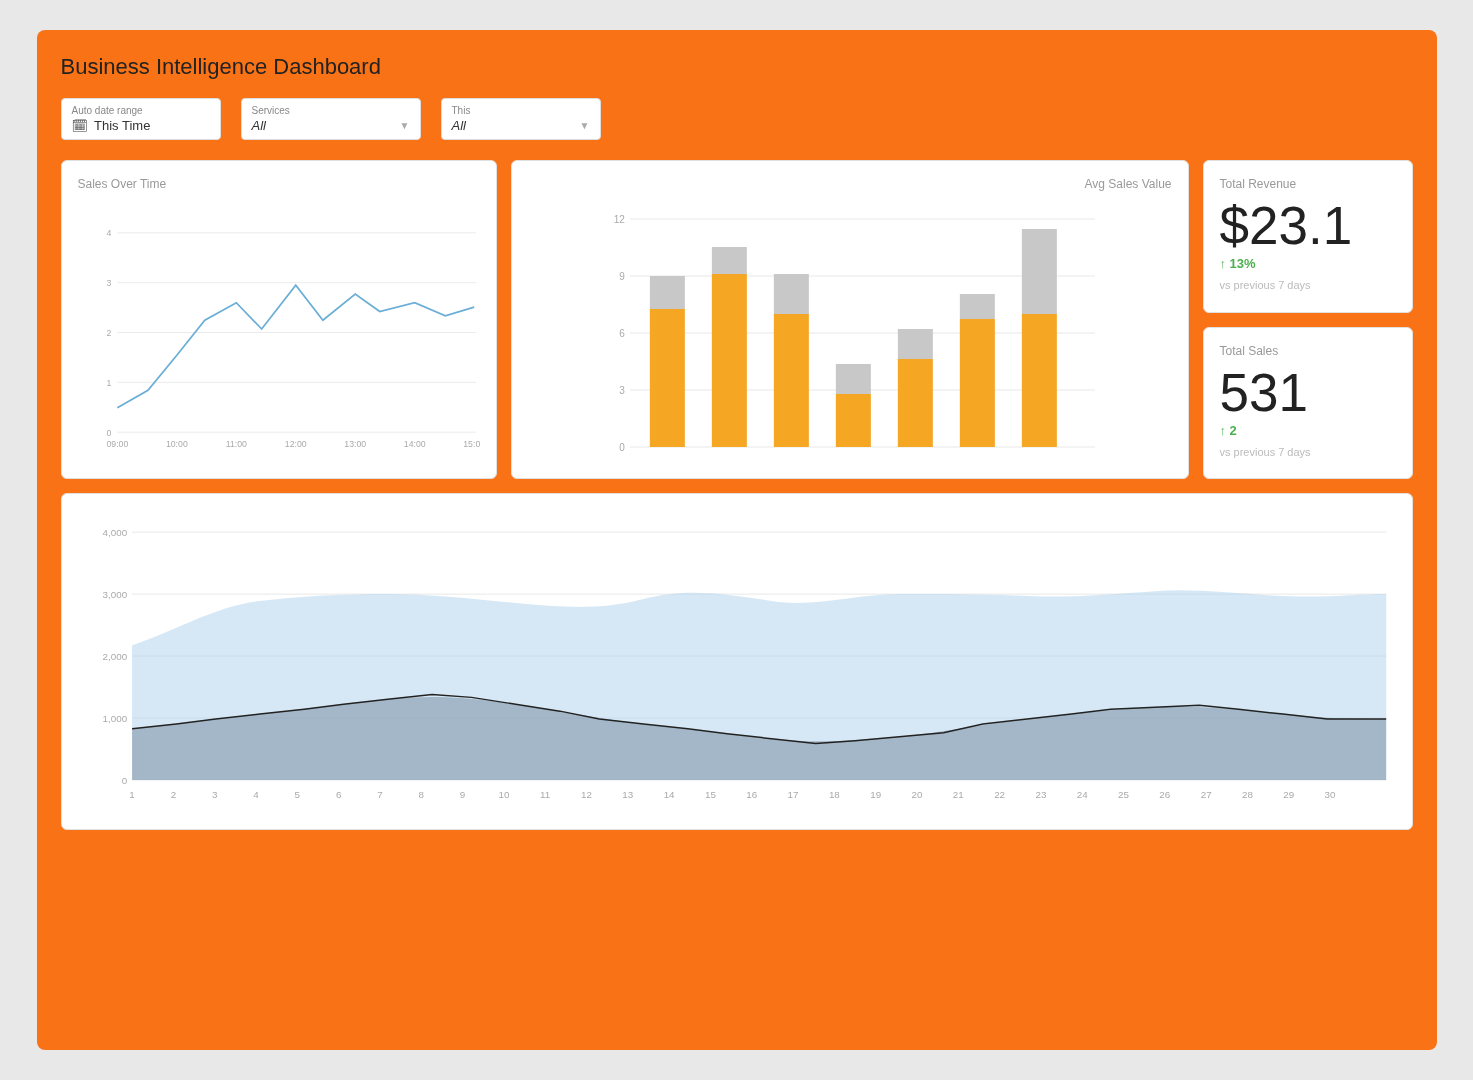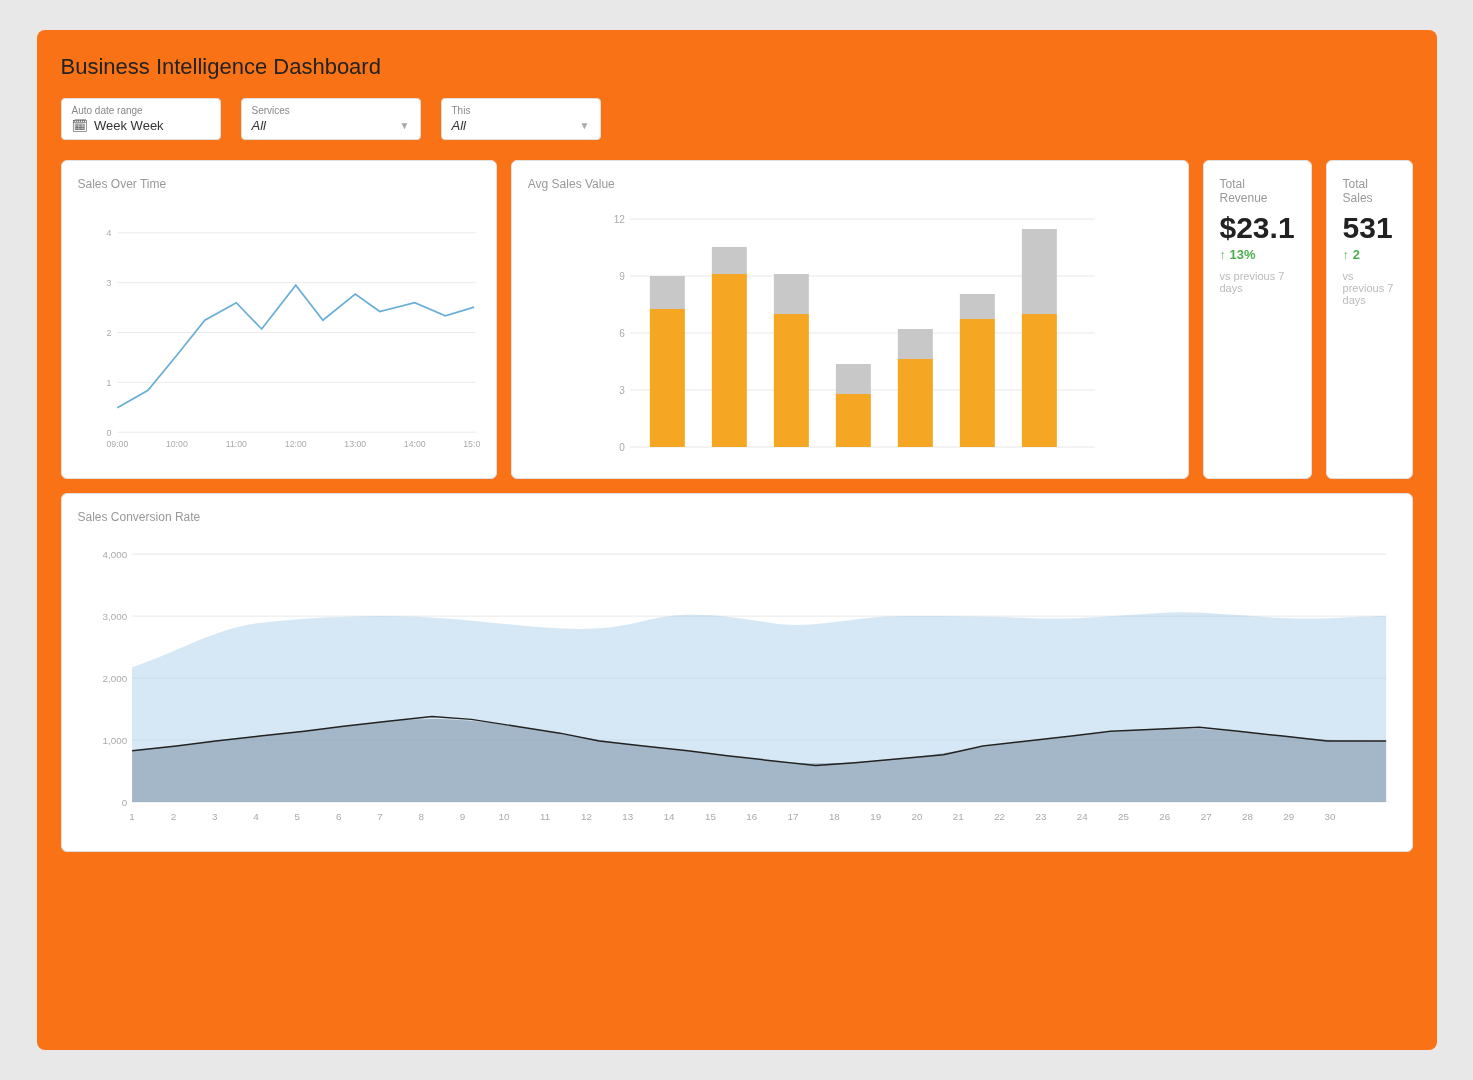--- a/index.html
+++ b/index.html
@@ -74,43 +74,45 @@
       border: 1px solid #e0e0e0;
       padding: 16px;
     }
     .chart-card-line {
       flex: 1;
       min-width: 0;
     }
     .chart-card-bar {
       flex: 1.6;
       min-width: 0;
+      text-align: right;
     }
     .metric-cards {
       display: flex;
+      flex-direction: column;
       gap: 14px;
       width: 210px;
       flex-shrink: 0;
       justify-content: center;
     }
     .metric-card {
       background: #fff;
       border-radius: 6px;
       border: 1px solid #e0e0e0;
       padding: 16px;
       flex: 1;
     }
     .card-title {
       font-size: 12px;
       color: #999;
       margin-bottom: 8px;
     }
     .metric-value {
-      font-size: 30px;
-      font-weight: 700;
+      font-size: 53px;
+      font-weight: 400;
       color: #222;
       line-height: 1;
       margin-bottom: 4px;
     }
     .metric-change {
       font-size: 13px;
       font-weight: 700;
       color: #4caf50;
       margin-bottom: 8px;
     }
@@ -132,21 +134,21 @@
 <body>
 
 <div class="dashboard-container">
   <h1 class="dashboard-title">Business Intelligence Dashboard</h1>
 
   <div class="filters-row">
     <div class="filter-box">
       <span class="filter-label">Auto date range</span>
       <div class="filter-value">
         <span>🗓</span>
-        <span>Week Week</span>
+        <span>This Time</span>
       </div>
     </div>
     <div class="filter-box" style="min-width:180px;">
       <span class="filter-label">Services</span>
       <div class="filter-value filter-select">
         <span>All</span>
         <span class="filter-chevron">▼</span>
       </div>
     </div>
     <div class="filter-box" style="min-width:160px;">
@@ -237,21 +239,20 @@
       <div class="metric-card">
         <div class="card-title">Total Sales</div>
         <div class="metric-value">531</div>
         <div class="metric-change">↑ 2</div>
         <div class="metric-sub">vs previous 7 days</div>
       </div>
     </div>
   </div>
 
   <div class="bottom-card">
-    <div class="card-title">Sales Conversion Rate</div>
     <svg width="100%" height="300" viewBox="0 0 1340 300">
 
       <line x1="55" y1="20" x2="1330" y2="20" stroke="#e8e8e8" stroke-width="1"></line>
       <line x1="55" y1="83" x2="1330" y2="83" stroke="#e8e8e8" stroke-width="1"></line>
       <line x1="55" y1="146" x2="1330" y2="146" stroke="#e8e8e8" stroke-width="1"></line>
       <line x1="55" y1="209" x2="1330" y2="209" stroke="#e8e8e8" stroke-width="1"></line>
       <line x1="55" y1="272" x2="1330" y2="272" stroke="#e8e8e8" stroke-width="1"></line>
 
       <text x="50" y="24" text-anchor="end" font-size="10" fill="#aaa">4,000</text>
       <text x="50" y="87" text-anchor="end" font-size="10" fill="#aaa">3,000</text>

